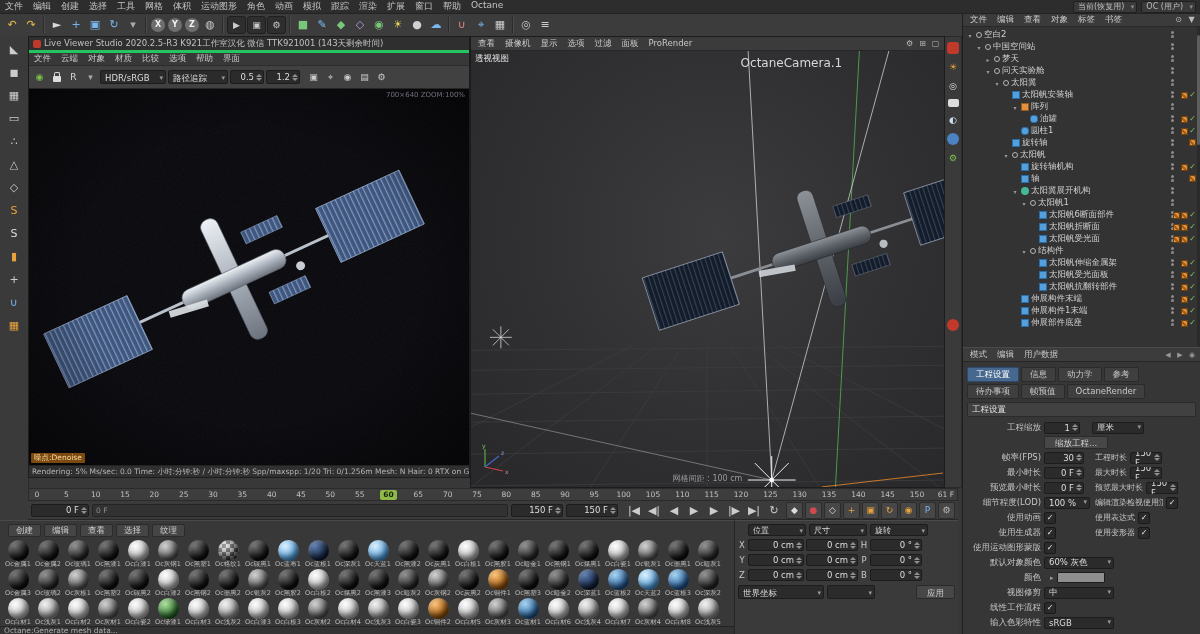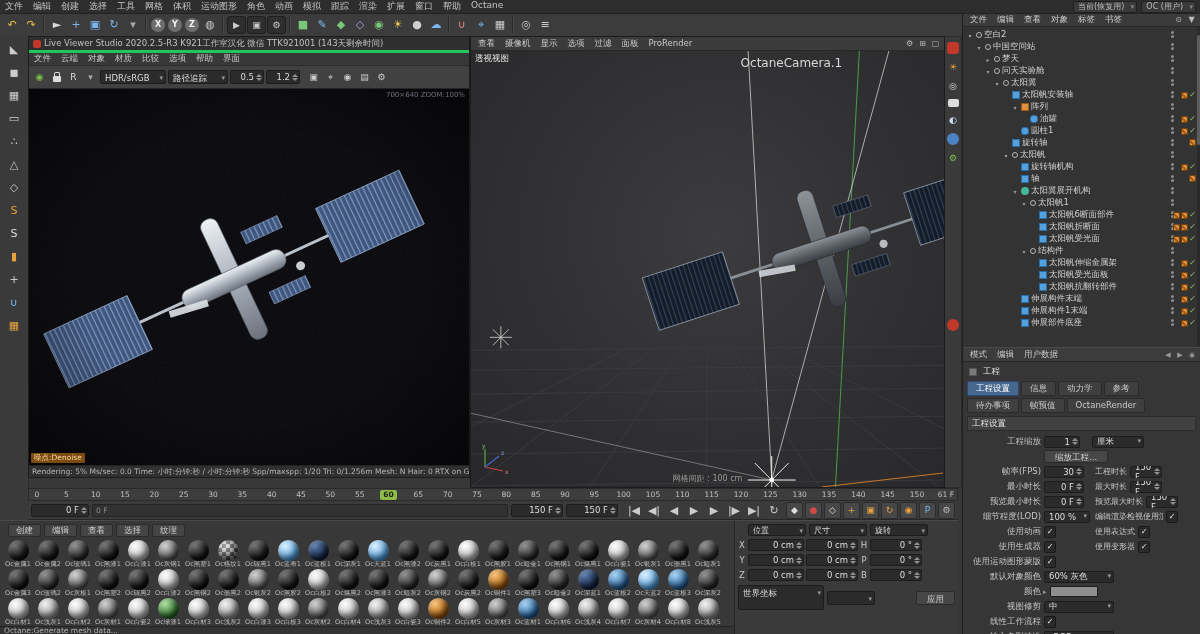--- a/index.html
+++ b/index.html
@@ -872,21 +872,21 @@
             <span class="spn"></span>
           </span>
           <span class="axis">B</span>
           <span class="pfield" style="width: 52px;">
             <span>0 °</span>
             <span class="spn"></span>
           </span>
         </span>
       </div>
     <div class="co-bottom">
-      <span class="dd" style="width:86px;height:25px;line-height:14px">世界坐标</span>
+      <span class="dd" style="width:86px;height:14px;line-height:14px">世界坐标</span>
       <span class="dd" style="width:48px;height:14px;line-height:14px"></span>
       <span class="btn" style="margin-left:auto">应用</span>
     </div>
   </div>
 
   <div id="rightpanel">
     <div class="om-menu">
       <span id="om-menu-items" style="display:flex">
           <span class="mi">文件</span>
           <span class="mi">编辑</span>
@@ -1207,24 +1207,20 @@
           <span class="mi">编辑</span>
           <span class="mi">用户数据</span>
         </span>
       <span class="am-header-icons" id="am-header-icons">
           <span class="tbi " style="color: rgb(153, 153, 153);">◀</span>
           <span class="tbi " style="color: rgb(153, 153, 153);">▶</span>
           <span class="tbi " style="color: rgb(153, 153, 153);">◉</span>
         </span>
     </div>
     <div class="am-body">
-      <div class="am-title">
-        <span class="oi"></span>
-        <span>工程</span>
-      </div>
       <div class="am-tabs" id="am-tabs1">
           <span class="atab active">工程设置</span>
           <span class="atab">信息</span>
           <span class="atab">动力学</span>
           <span class="atab">参考</span>
         </div>
       <div class="am-tabs" id="am-tabs2">
           <span class="atab">待办事项</span>
           <span class="atab">帧预值</span>
           <span class="atab">OctaneRender</span>
@@ -1332,21 +1328,21 @@
           </span>
         </div>
       <div id="am-extra">
           <span class="prow">
             <span class="plabel" style="width: 74px; margin-right: 3px;">默认对象颜色</span>
             <span class="pfield drop" style="width: 70px;">
               <span>60% 灰色</span>
             </span>
           </span>
           <span class="prow">
-            <span class="plabel" style="width: 74px; margin-right: 2px;">颜色</span>
+            <span class="plabel" style="width: 74px; margin-right: 9px;">颜色</span>
             <span class="tri">▸</span>
             <span class="swatch"></span>
           </span>
           <span class="prow">
             <span class="plabel" style="width: 74px; margin-right: 3px;">视图修剪</span>
             <span class="pfield drop" style="width: 70px;">
               <span>中</span>
             </span>
           </span>
           <span class="prow">

